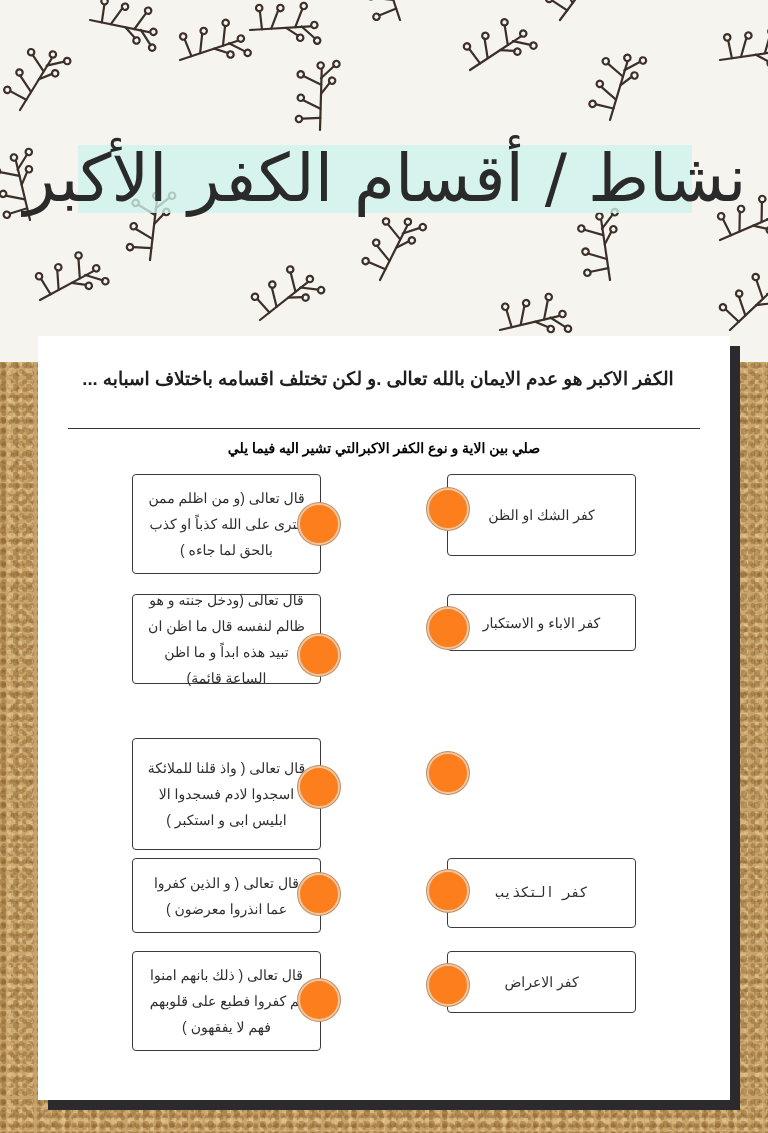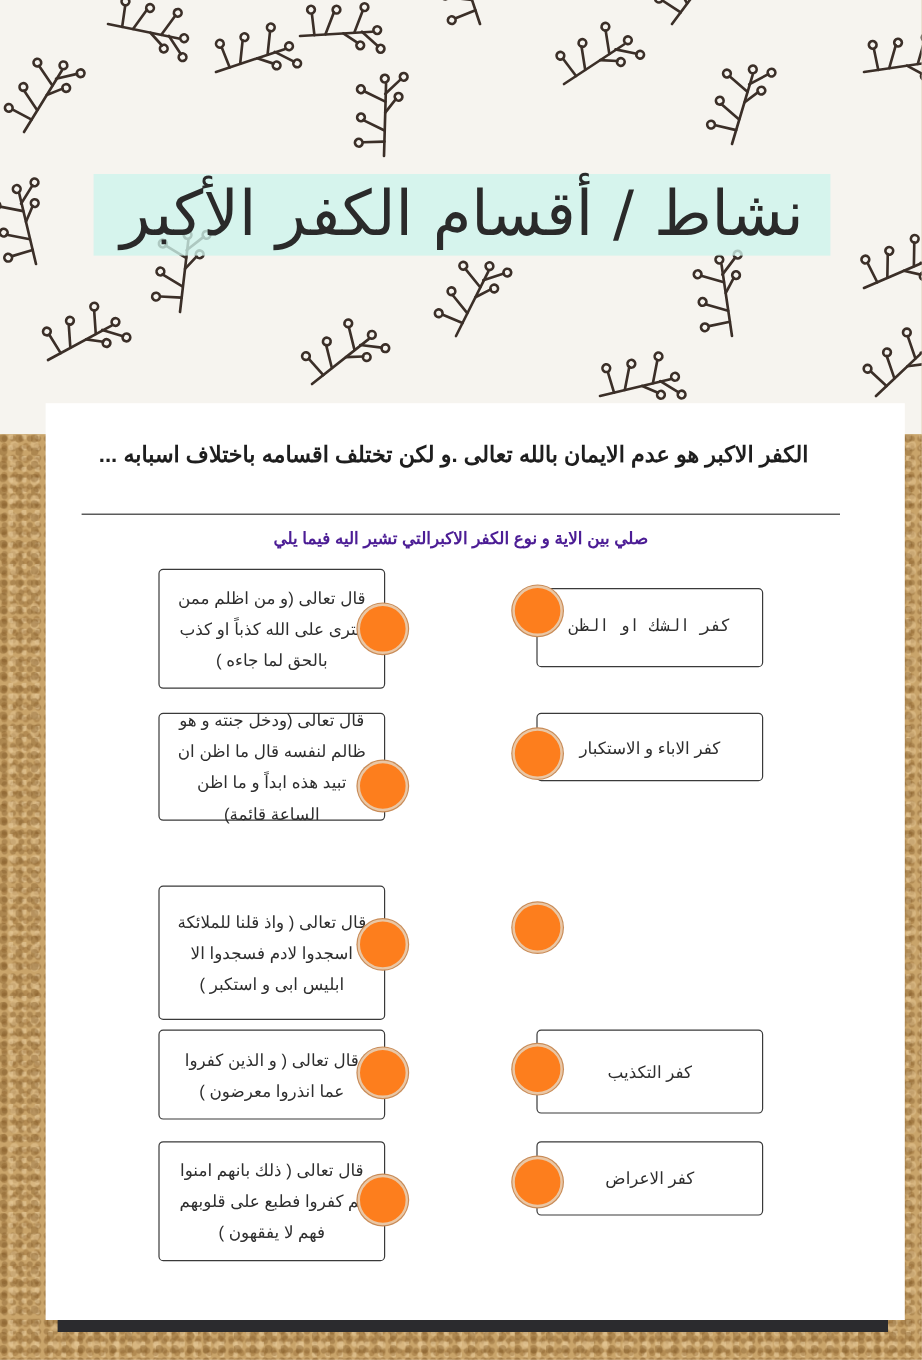--- a/index.html
+++ b/index.html
@@ -28,48 +28,47 @@
     background-size: 13px 11px, 17px 15px, 9px 12px, 11px 9px, 7px 8px;
   }
   
   .title-band {
     position: absolute; left: 78px; top: 145px; width: 614px; height: 68px;
     background: rgba(205, 244, 236, 0.78);
     display: flex; align-items: center; justify-content: center;
   }
   .title-text {
     font-family: "DejaVu Sans", sans-serif;
-    font-size: 52px; color: #2a2a2a; direction: rtl; white-space: nowrap;
+    font-size: 66px; color: #2a2a2a; direction: rtl; white-space: nowrap;
     letter-spacing: 0px; line-height: 1;
   }
   
   .page-shadow {
     position: absolute; left: 48px; top: 346px; width: 692px; height: 764px;
     background: #2b2b2e;
   }
   .page {
     position: absolute; left: 38px; top: 336px; width: 692px; height: 764px;
     background: #ffffff;
-    padding-left: 24px;
   }
   .intro {
     position: absolute; left: 30px; top: 28px; width: 620px;
     direction: rtl; text-align: center;
     font-family: "Liberation Sans", sans-serif; font-weight: bold;
     font-size: 18.5px; color: #1e1e1e; line-height: 30px;
   }
   .divider {
     position: absolute; left: 30px; top: 92px; width: 632px; height: 1px;
     background: #333;
   }
   .instruction {
     position: absolute; left: 30px; top: 104px; width: 632px;
     direction: rtl; text-align: center;
     font-family: "Liberation Sans", sans-serif; font-weight: bold;
-    font-size: 14px; color: #4c1d95;
+    font-size: 14px; color: #000000;
   }
   .box {
     position: absolute; background: #fff;
     border: 1px solid #3a3a3a; border-radius: 4px;
     display: flex; align-items: center; justify-content: center;
     direction: rtl; text-align: center;
     font-family: "Liberation Sans", sans-serif;
     font-size: 14px; color: #2e2e2e; line-height: 26px;
     box-sizing: border-box; padding: 0 10px;
   }
@@ -152,27 +151,27 @@
   <div class="box" style="left:94px; top:615px; width:189px; height:100px;">
     <span>قال تعالى ( ذلك بانهم امنوا ثم كفروا فطبع على قلوبهم فهم لا يفقهون )</span>
   </div>
 
   <div class="dot" style="left:260px; top:167px;"></div>
   <div class="dot" style="left:260px; top:298px;"></div>
   <div class="dot" style="left:260px; top:430px;"></div>
   <div class="dot" style="left:260px; top:537px;"></div>
   <div class="dot" style="left:260px; top:643px;"></div>
 
-  <div class="box" style="left:409px; top:154px; width:189px; height:66px;font-family:Liberation Mono, monospace;">
+  <div class="box" style="left:409px; top:138px; width:189px; height:82px;">
     <span>كفر الشك او الظن</span>
   </div>
   <div class="box" style="left:409px; top:258px; width:189px; height:57px;">
     <span>كفر الاباء و الاستكبار</span>
   </div>
-  <div class="box" style="left:409px; top:522px; width:189px; height:70px;">
+  <div class="box" style="left:409px; top:522px; width:189px; height:70px;font-family:Liberation Mono, monospace;">
     <span>كفر التكذيب</span>
   </div>
   <div class="box" style="left:409px; top:615px; width:189px; height:62px;">
     <span>كفر الاعراض</span>
   </div>
 
   <div class="dot" style="left:389px; top:152px;"></div>
   <div class="dot" style="left:389px; top:271px;"></div>
   <div class="dot" style="left:389px; top:416px;"></div>
   <div class="dot" style="left:389px; top:534px;"></div>

